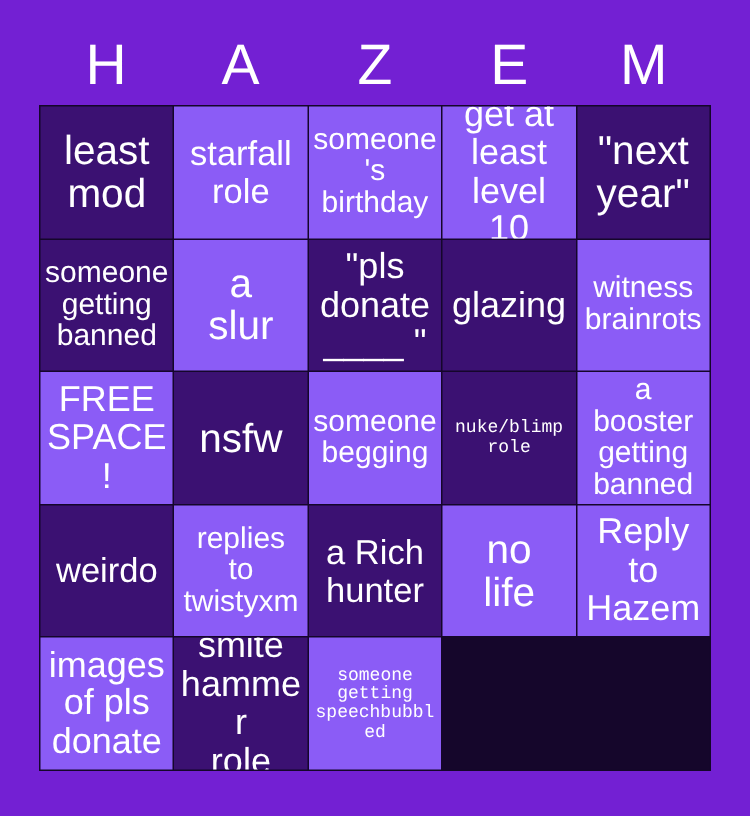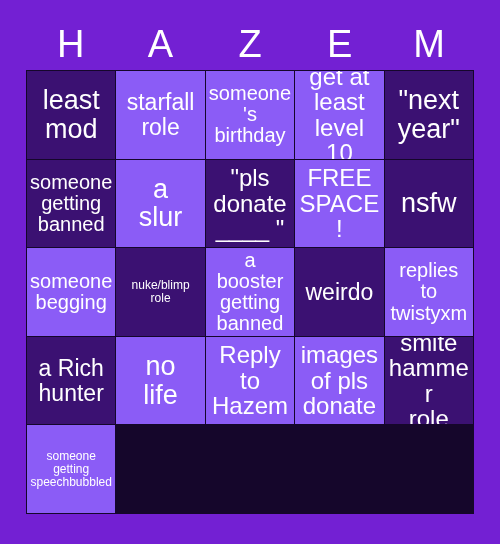--- a/index.html
+++ b/index.html
@@ -72,21 +72,21 @@
     width: 100%;
     line-height: 1.06;
     word-wrap: break-word;
     overflow-wrap: break-word;
     white-space: pre-line;
   }
   .fs-xl  { font-size: 27px; }
   .fs-lg  { font-size: 23px; }
   .fs-md  { font-size: 24px; }
   .fs-sm  { font-size: 20px; }
-  .fs-xs  { font-size: 12px; }
+  .fs-xs  { font-size: 12px; font-family: Liberation Mono, monospace; }
 </style>
 </head>
 <body>
 
 <div id="card">
 
   <div id="header-row">
       <div class="header-cell">H</div>
       <div class="header-cell">A</div>
       <div class="header-cell">Z</div>
@@ -123,20 +123,27 @@
       </div>
       <div class="cell bright">
         <span class="cell-text fs-xl">a
 slur</span>
       </div>
       <div class="cell dark">
         <span class="cell-text fs-md">"pls
 donate
 ____ "</span>
       </div>
+      <div class="cell dark">
+        <span class="cell-text fs-md">glazing</span>
+      </div>
+      <div class="cell bright">
+        <span class="cell-text fs-sm">witness
+brainrots</span>
+      </div>
       <div class="cell bright">
         <span class="cell-text fs-md">FREE
 SPACE!</span>
       </div>
       <div class="cell dark">
         <span class="cell-text fs-xl">nsfw</span>
       </div>
       <div class="cell bright">
         <span class="cell-text fs-sm">someone
 begging</span>

